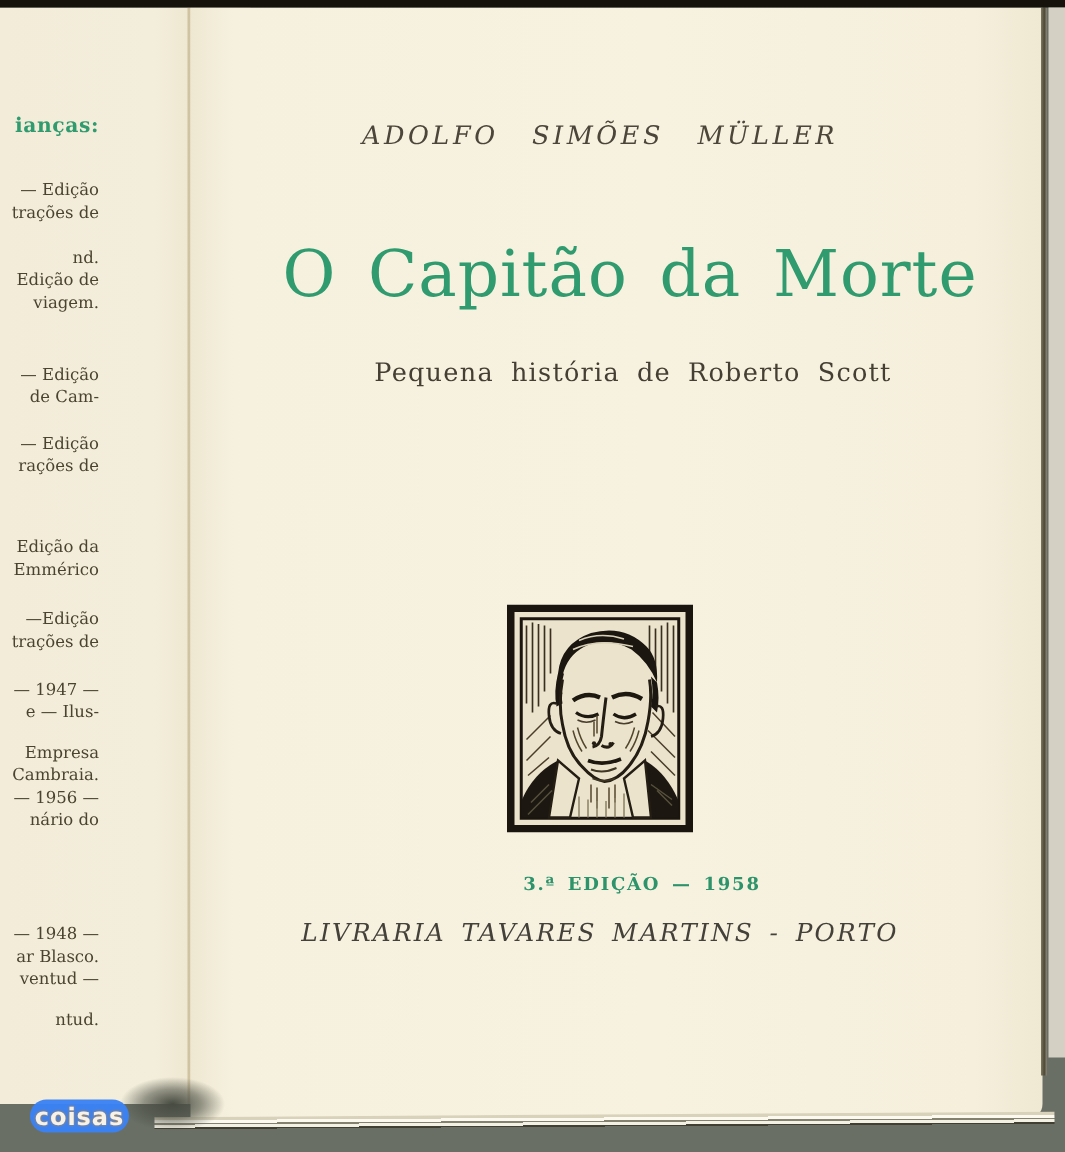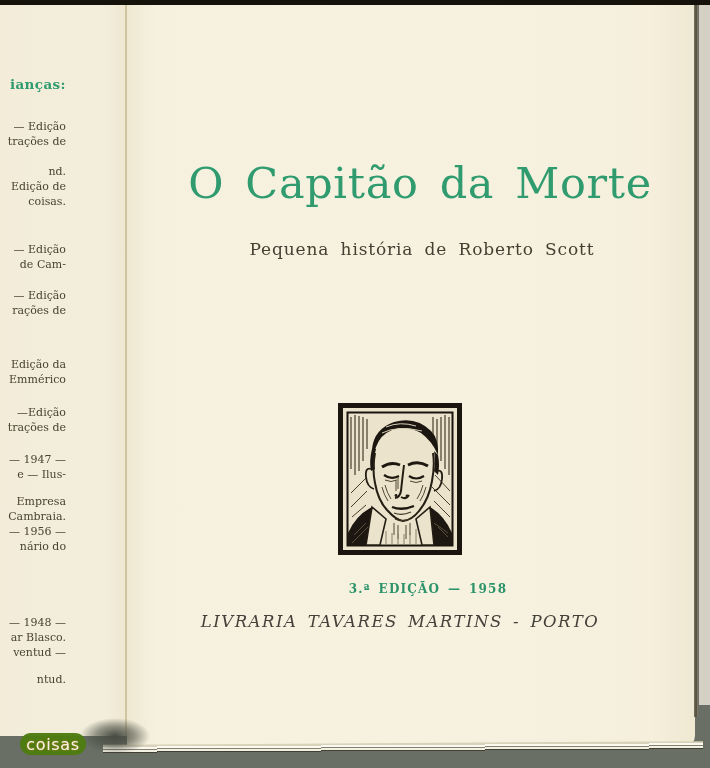--- a/index.html
+++ b/index.html
@@ -38,40 +38,40 @@
   .subtitle{top:231px; font-size:17px; color:#453f33; line-height:27px;}
   .subtitle .l1{letter-spacing:.05em; word-spacing:.3em;padding-left:44px;}
   .subtitle .l2{letter-spacing:.12em; word-spacing:.42em;}
   .illus{top:346px; font-size:13.5px; font-style:italic; font-weight:bold; color:#2c936a; letter-spacing:.04em;}
   .illus .ill-name{font-variant:small-caps; letter-spacing:.08em;}
   .portrait-wrap{top:398px; left:50%!important; width:124px!important; margin-left:-62px;}
   .edition{top:577px; font-size:12px; font-weight:bold; color:#2c936a; letter-spacing:.10em; word-spacing:.2em;margin-left:28px;}
   .publisher{top:607px; font-size:16.5px; font-style:italic; color:#44403a; letter-spacing:.09em; word-spacing:.22em;}
 
   
-  .coisas{position:absolute; left:20px; top:733px; width:66px; height:22px; background:#4d7c0f;
+  .coisas{position:absolute; left:20px; top:733px; width:66px; height:22px; background:#3b82f6;
     border-radius:11px; display:flex; align-items:center; justify-content:center;
-    color:#fdf8ef; font-weight:normal; font-size:16px; letter-spacing:.04em;
+    color:#fdf8ef; font-weight:bold; font-size:16px; letter-spacing:.04em;
     font-family:"DejaVu Sans", sans-serif; text-shadow:0 0 2px #d88f22; opacity:.96;}
 </style>
 </head>
 <body>
 
 <div class="stage">
 
   <div class="left-page">
     <div class="lp-header" style="top:71px">ianças:</div>
     <div class="lp-col" style="top:114px">
         <div>— Edição</div>
         <div>trações de</div>
       </div>
     <div class="lp-col" style="top:159px">
         <div>nd.</div>
         <div>Edição de</div>
-        <div>coisas.</div>
+        <div>viagem.</div>
       </div>
     <div class="lp-col" style="top:237px">
         <div>— Edição</div>
         <div>de Cam-</div>
       </div>
     <div class="lp-col" style="top:283px">
         <div>— Edição</div>
         <div>rações de</div>
       </div>
     <div class="lp-col" style="top:352px">
@@ -99,20 +99,21 @@
       </div>
     <div class="lp-col" style="top:667px">
         <div>ntud.</div>
       </div>
   </div>
   <div class="gutter-line"></div>
 
   <div class="main-page"></div>
 
   <div class="content">
+    <div class="author">ADOLFO SIMÕES MÜLLER</div>
     <div class="title">O Capitão da Morte</div>
     <div class="subtitle">
       <div class="l1">Pequena história de Roberto Scott</div>
     </div>
 
     <div class="portrait-wrap" title="woodcut-portrait-of-man">
       <svg viewBox="0 0 124 152" width="124" height="152">
         <rect x="2.5" y="2.5" width="119" height="147" fill="#ebe3cb" stroke="#1a150f" stroke-width="5"></rect>
         <rect x="9.5" y="9.5" width="105" height="133" fill="none" stroke="#1a150f" stroke-width="2"></rect>
 

